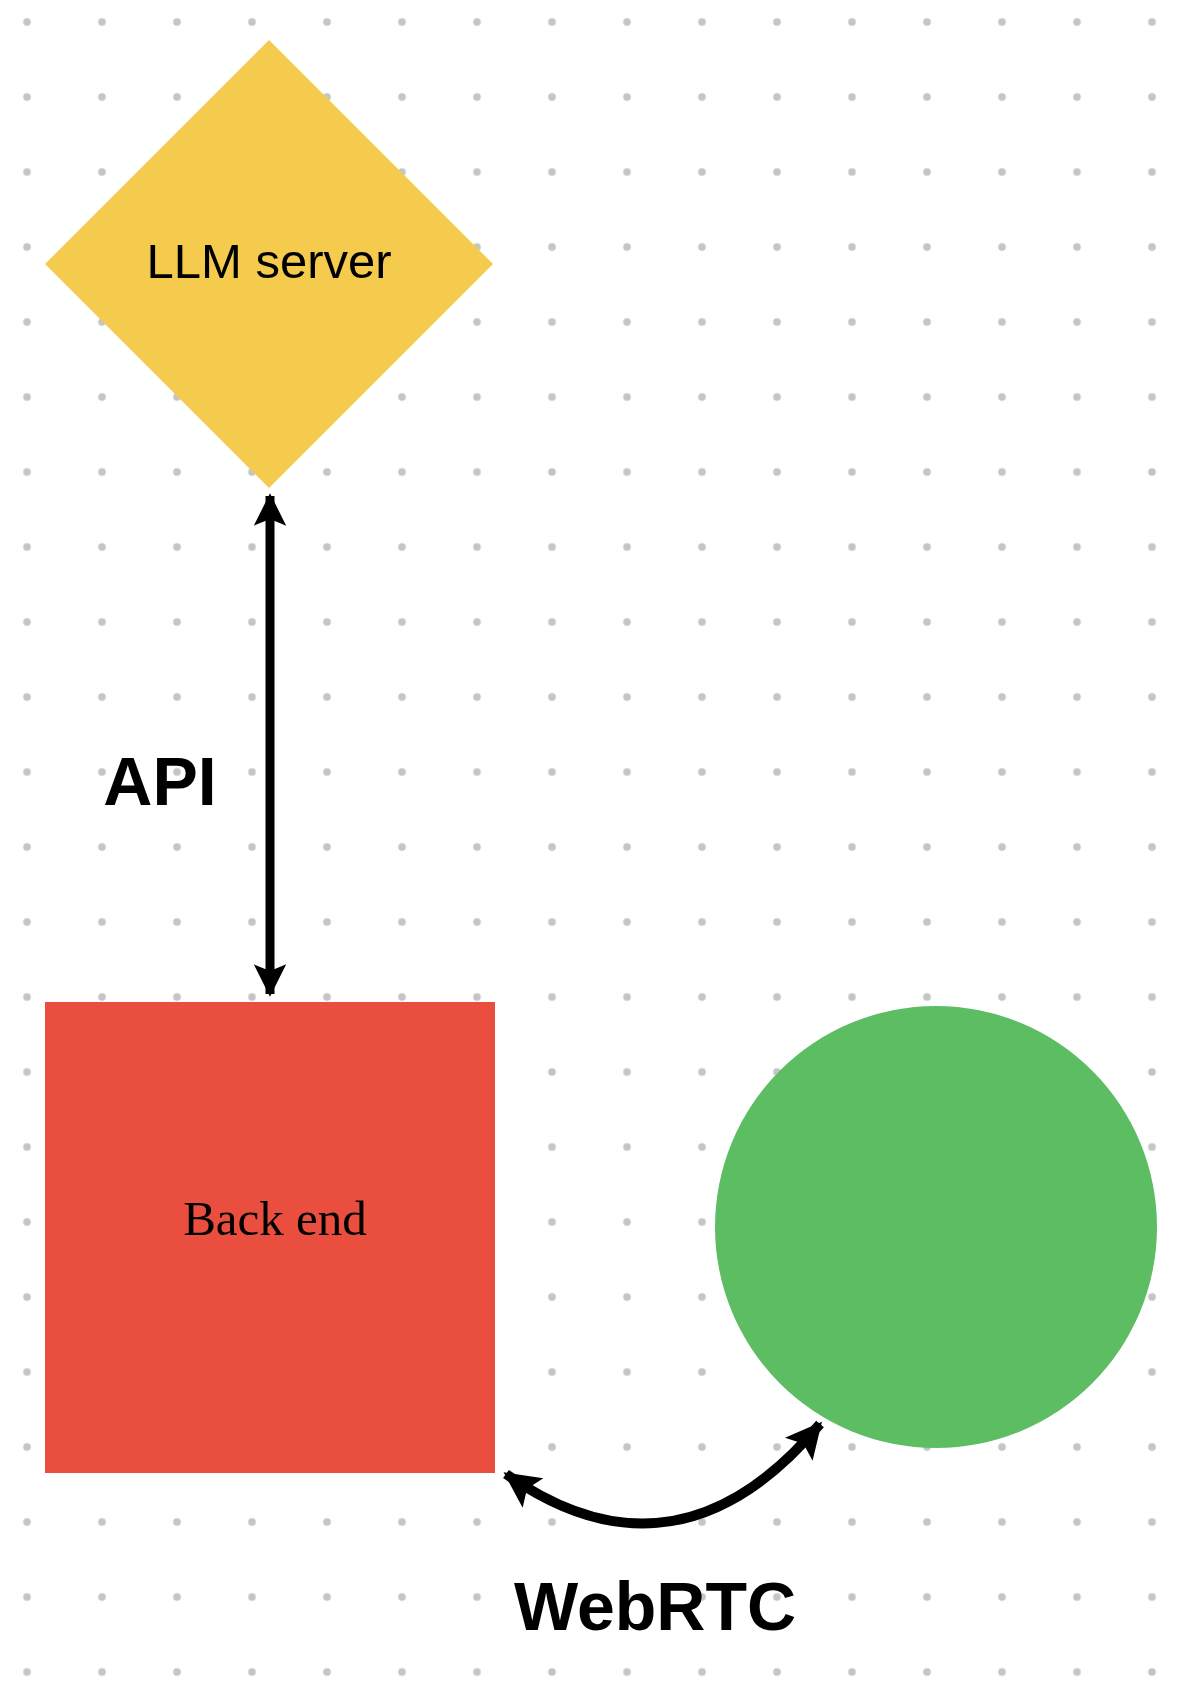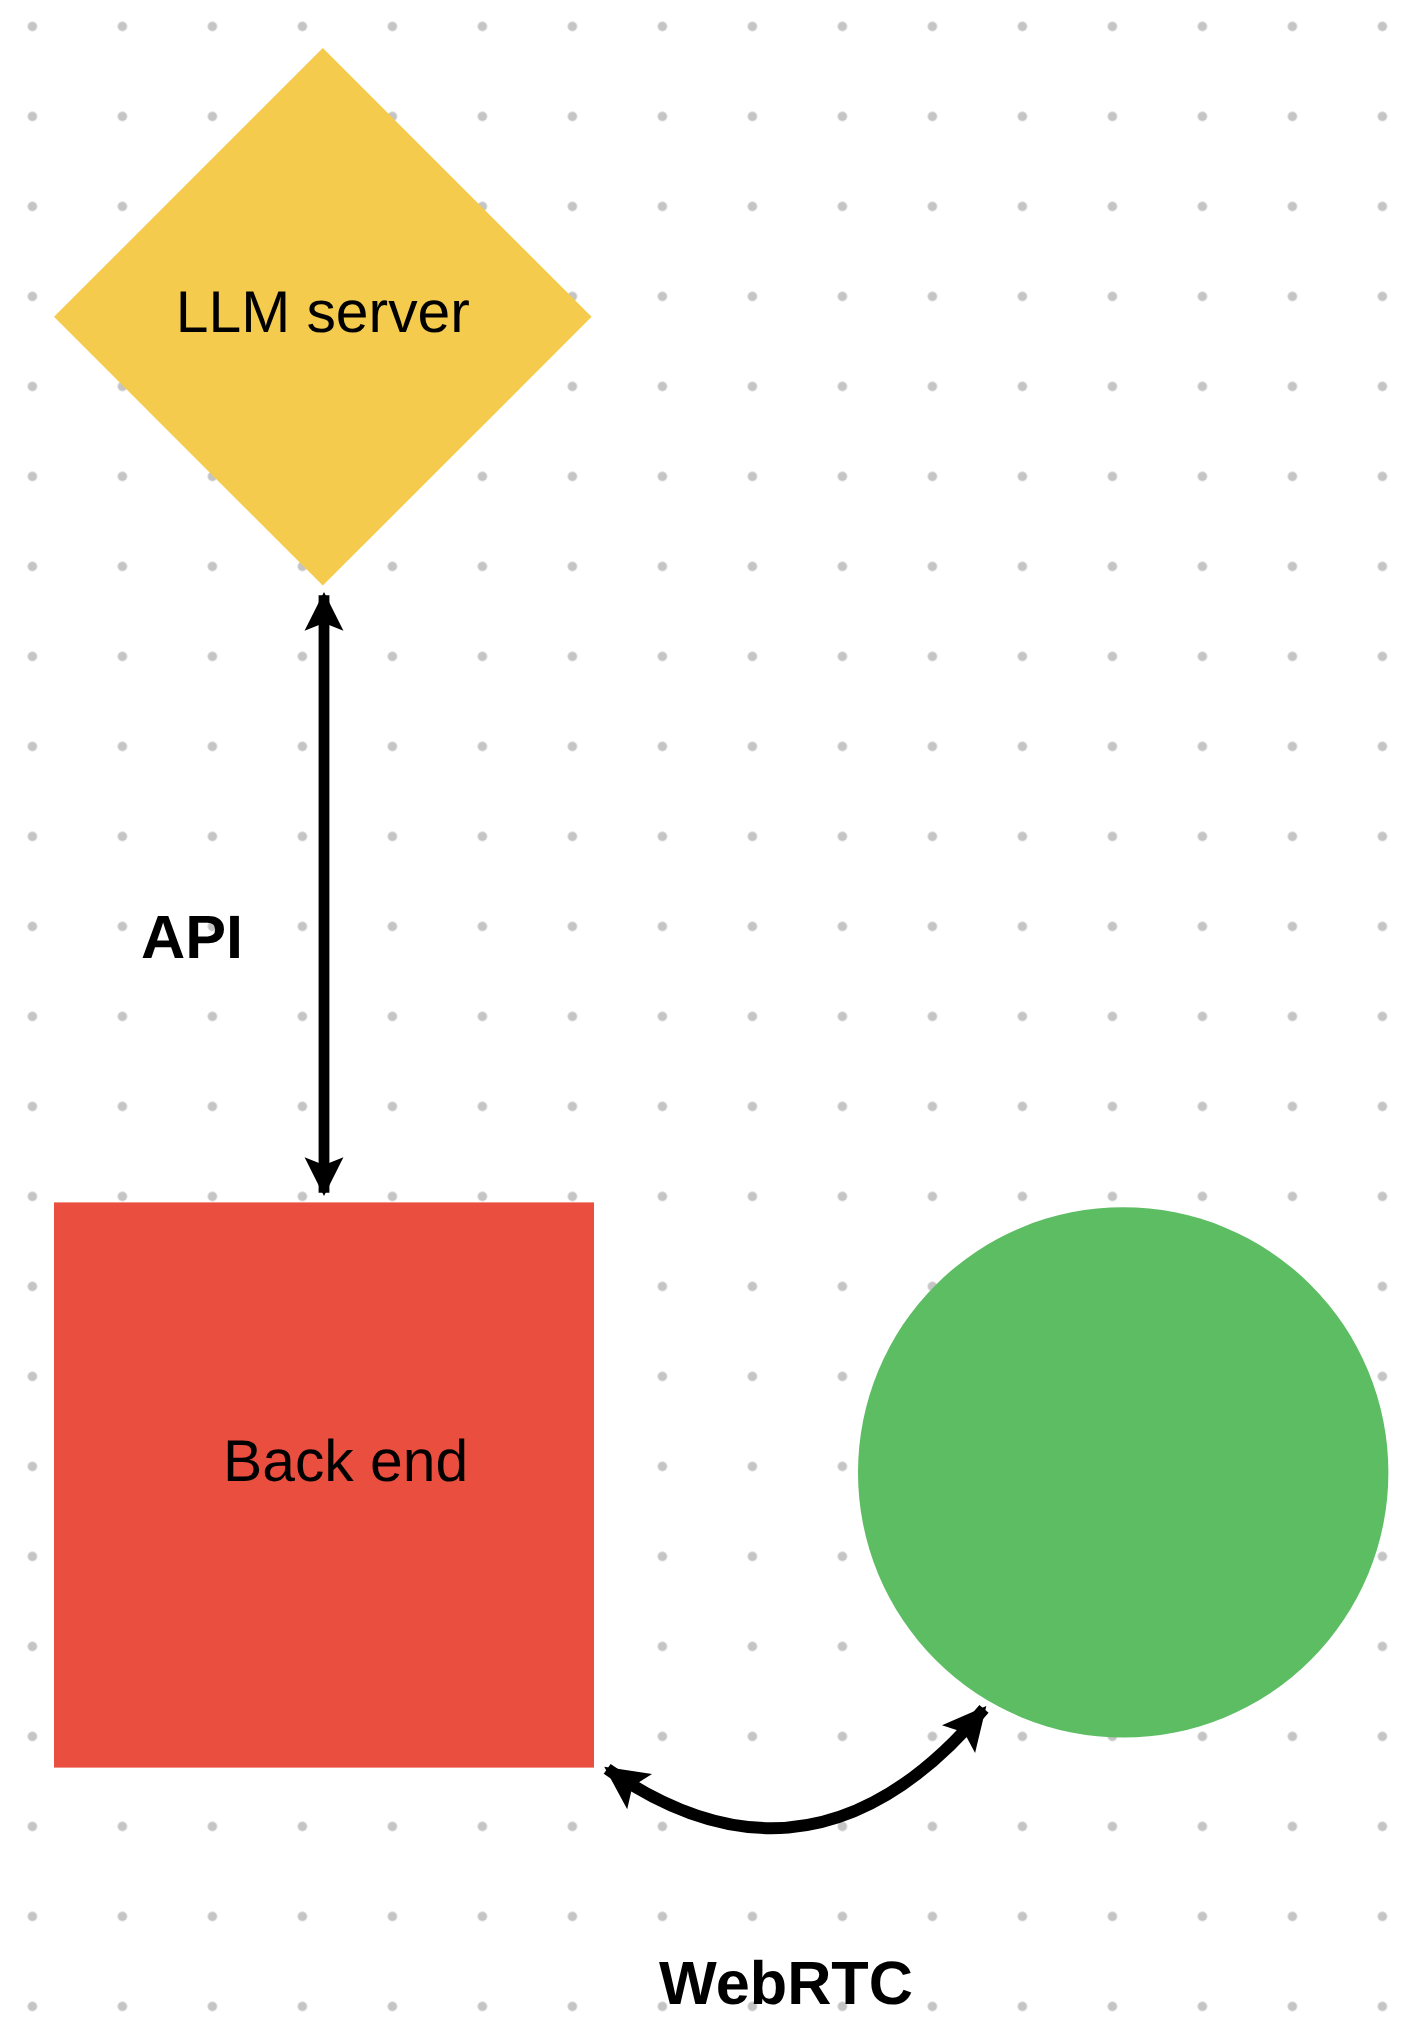--- a/index.html
+++ b/index.html
@@ -32,32 +32,32 @@
     font-size: 49px;
     font-weight: 400;
     color: #000000;
     white-space: nowrap;
     line-height: 1.1;
     text-align: center;
   }
   .edge-label {
     position: absolute;
     transform: translate(-50%, -50%);
-    font-size: 51px;
+    font-size: 68px;
     font-weight: 700;
     color: #000000;
     white-space: nowrap;
     line-height: 1.1;
     text-align: center;
   }
   .label-llm    { left: 269px; top: 262px; }
-  .label-back   { left: 288px; top: 1219px; }
+  .label-back   { left: 275px; top: 1219px; font-family: Liberation Serif, serif; }
   .label-front  { left: 936px; top: 1228px; }
   .label-api    { left: 160px; top: 781px; }
-  .label-webrtc { left: 655px; top: 1606px; margin-top: 47px; }
+  .label-webrtc { left: 655px; top: 1606px; }
 </style>
 </head>
 <body>
 
 <div id="canvas">
 
   <svg id="shapes" viewBox="0 0 1179 1697" xmlns="http://www.w3.org/2000/svg">
     <defs>
       <marker id="ah" viewBox="0 0 12 12" refX="10.5" refY="6" markerWidth="4" markerHeight="4" orient="auto-start-reverse">
         <path d="M0.6,0.6 L11.4,6 L0.6,11.4 L2.8,6 Z" fill="#000000"></path>

